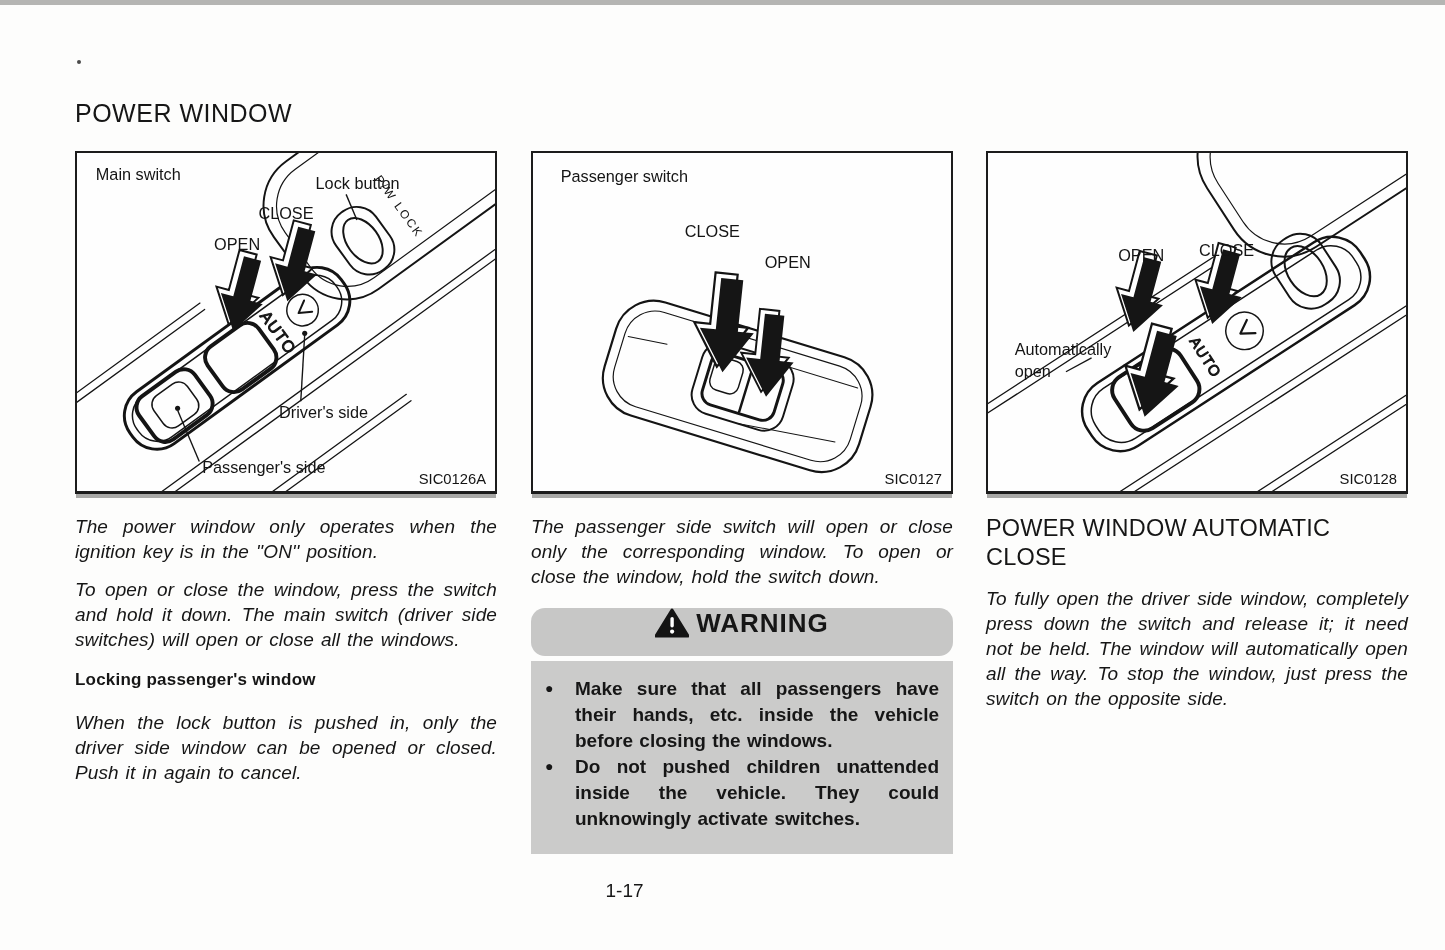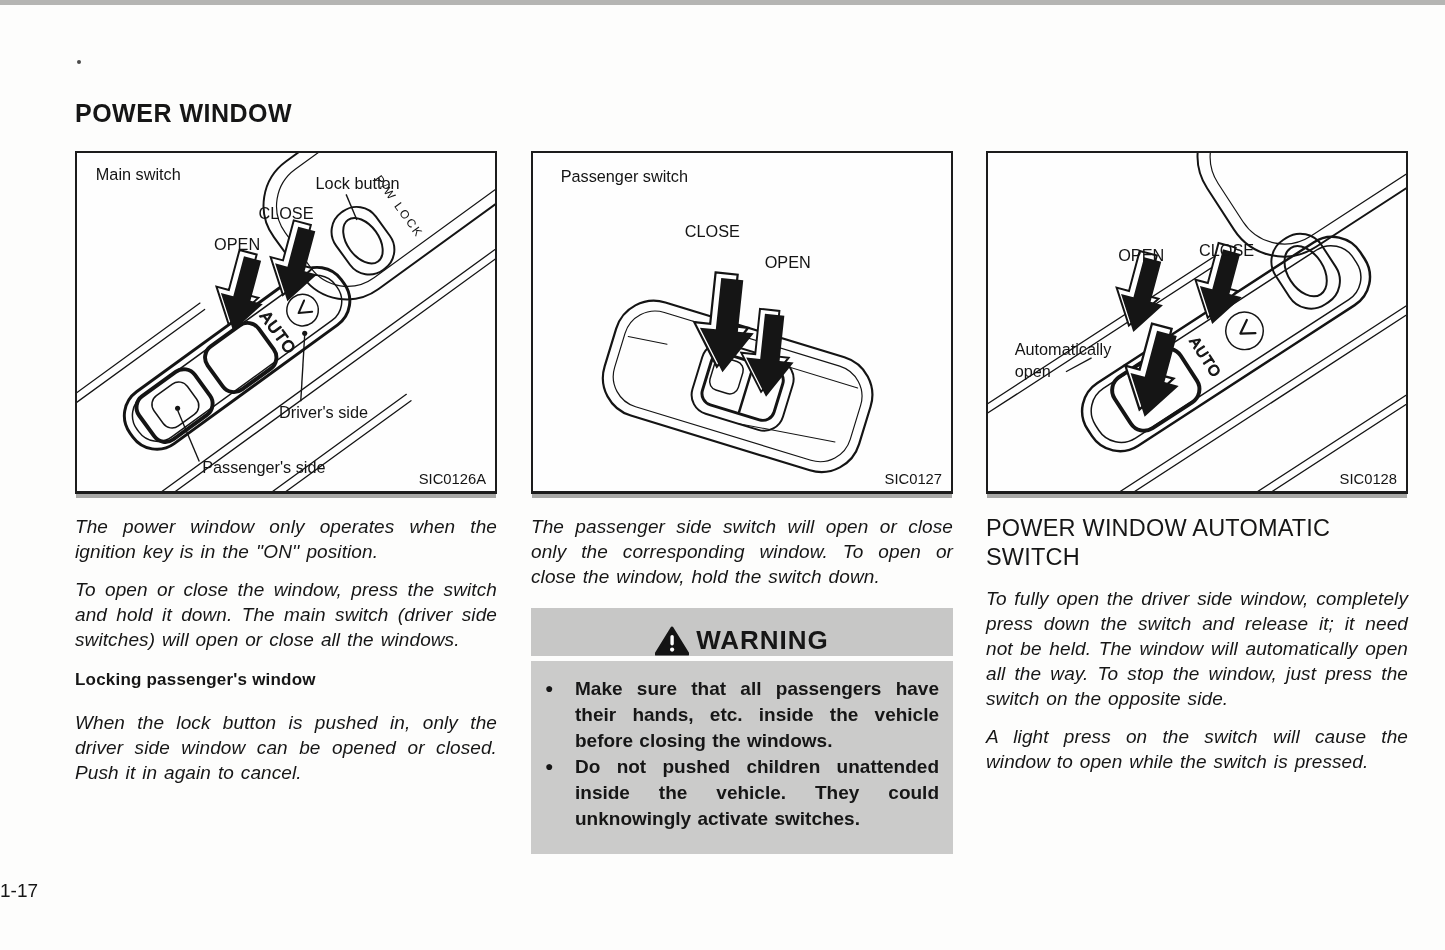--- a/index.html
+++ b/index.html
@@ -4,21 +4,21 @@
 <style>
   * { box-sizing: border-box; }
   html,body { margin:0; padding:0; background:#e8e8e8; }
   #page {
     position:relative; width:1445px; height:950px; background:#fdfdfc;
     font-family:"Liberation Sans", sans-serif; color:#161616; overflow:hidden;
   }
   #scan-strip { position:absolute; left:0; top:0; width:1445px; height:5px; background:#b5b5b3; }
   #scan-dot { position:absolute; left:77px; top:60px; width:4px; height:4px; border-radius:50%; background:#4a4a4a; }
   #page-title {
-    position:absolute; left:75px; top:82px; font-size:25px; font-weight:bold; letter-spacing:0.5px;
+    position:absolute; left:75px; top:82px; font-size:25px; font-weight:normal; letter-spacing:0.5px;
   }
   .figure-box {
     position:absolute; top:151px; width:422px; height:343px;
     border:2px solid #1c1c1c; border-bottom-width:3px; background:#fefefe;
     box-shadow:0 5px 0 -1px #a8a8a6;
   }
   #figure-1 { left:75px; } #figure-2 { left:531px; } #figure-3 { left:986px; }
   .figure-box svg { position:absolute; left:0; top:0; width:100%; height:100%; }
   svg text { fill:#141414; font-family:"Liberation Sans", sans-serif; }
   .fig-label { font-size:16.5px; }
@@ -30,33 +30,33 @@
     letter-spacing:0.1px; word-spacing:1.5px;font-style:italic;
   }
   .sub-heading {
     margin:18px 0 20px 0; font-size:17px; font-weight:bold; letter-spacing:0.2px;
   }
   .section-heading {
     margin:0 0 14px 0; font-size:23.5px; font-weight:normal; line-height:29px; letter-spacing:0.2px;
   }
   #warning-box { margin-top:19px; }
   #warning-header {
-    height:48px; background:#c7c7c6; display:flex; align-items:flex-end; justify-content:center;
+    height:48px; background:#c7c7c6; display:flex; align-items:flex-start; justify-content:center;border-radius:14px;
   }
   #warning-title { font-size:26px; font-weight:bold; letter-spacing:1px; margin-left:7px; }
   #warning-body {
     margin-top:5px; background:#cbcbca; padding:15px 14px 22px 14px;
   }
   .warning-item { display:flex; margin:0; }
   .warning-bullet { width:30px; flex:0 0 30px; font-size:14px; padding-top:4px; }
   .warning-text {
     flex:1; font-size:19px; font-weight:bold; line-height:26px; text-align:justify; word-spacing:1px;
   }
   #page-number {
-    position:absolute; left:0; top:880px; width:1249px; font-size:19px;
+    position:absolute; left:0; top:880px; width:1249px; text-align:center; font-size:19px;
   }
 </style>
 </head>
 <body>
 
 <svg width="0" height="0" style="position:absolute" aria-hidden="true">
   <defs>
     <path id="blk-arrow" d="M -9 -62 L 9 -62 L 9 -20 L 22 -20 L 0 14 L -22 -20 L -9 -20 Z"></path>
   </defs>
 </svg>
@@ -248,19 +248,18 @@
         </div>
         <div class="warning-item">
           <span class="warning-bullet">●</span>
           <span class="warning-text">Do not pushed children unattended inside the vehicle. They could unknowingly activate switches.</span>
         </div>
       </div>
     </div>
   </div>
 
   <div class="col" id="col-right">
-    <h2 class="section-heading">POWER WINDOW AUTOMATIC SWITCH</h2>
+    <h2 class="section-heading">POWER WINDOW AUTOMATIC CLOSE</h2>
     <p class="body-p">To fully open the driver side window, completely press down the switch and release it; it need not be held. The window will automatically open all the way. To stop the window, just press the switch on the opposite side.</p>
-    <p class="body-p">A light press on the switch will cause the window to open while the switch is pressed.</p>
   </div>
 
   <div id="page-number">1-17</div>
 </div>
 
 </body></html>

